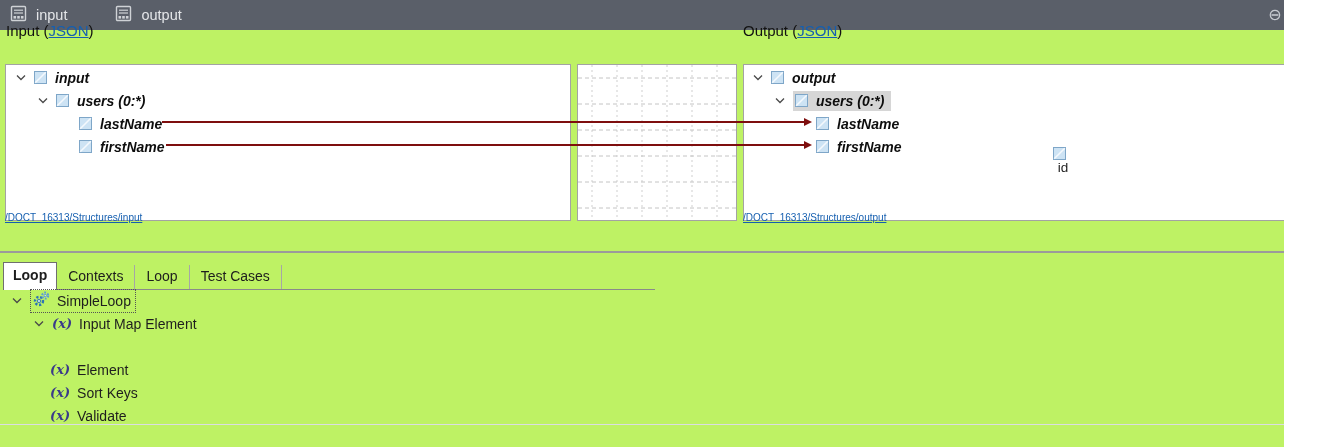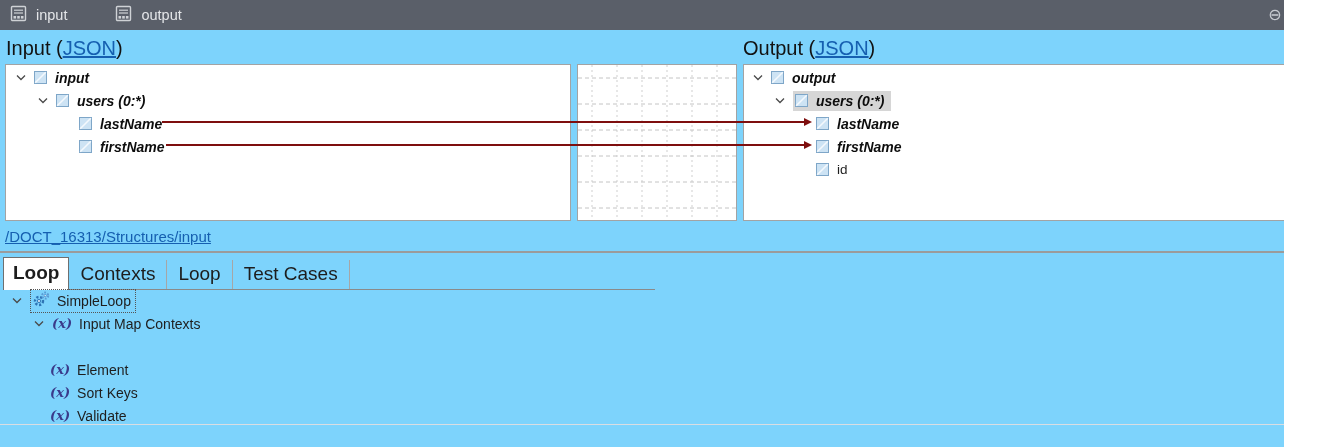--- a/index.html
+++ b/index.html
@@ -1,32 +1,32 @@
 <!DOCTYPE html>
 <html><head>
 <meta charset="utf-8">
 <style>
   html,body{margin:0;padding:0;background:#fff;}
-  .screen{position:relative;width:1284px;height:447px;background:#7dd3fc;
+  .screen{position:relative;width:1284px;height:447px;background:#bef264;
           font-family:"Liberation Sans",sans-serif;overflow:hidden;}
 
   
   .topbar{position:absolute;top:0;left:0;width:1318px;height:30px;background:#5a5f69;
           display:flex;align-items:center;}
   .ttab{position:relative;height:30px;display:flex;align-items:center;gap:9px;
         padding:0 13px;color:#e4e6e9;font-size:14.5px;cursor:default;}
   .ttab.first{padding-left:10px;}
   .ttab .underline{position:absolute;left:0;right:0;bottom:0;height:4px;background:#b9c336;}
   .tclose{color:#b9bdc4;font-size:15px;margin-left:7px;line-height:1;}
   .tright{margin-left:auto;display:flex;gap:11px;padding-right:12px;color:#c6cad0;font-size:16px;}
   .tright span{line-height:1;}
   .tabgap{width:22px;}
 
   
-  .heading{position:absolute;top:37px;font-size:20px;color:#121212;}
+  .heading{position:absolute;top:22px;font-size:15px;color:#121212;}
   a.jlink{color:#155fb0;text-decoration:underline;cursor:pointer;}
 
   
   .panel{position:absolute;top:64px;height:157px;border:1px solid #a3a3a3;background:#fff;
          box-sizing:border-box;}
   .p-in{left:5px;width:566px;}
   .p-out{left:743px;width:568px;}
   .canvas{position:absolute;top:64px;left:577px;width:160px;height:157px;
           border:1px solid #a3a3a3;box-sizing:border-box;background:#fff;}
 
@@ -37,27 +37,27 @@
   .plain{font-size:13.5px;color:#1e1e1e;white-space:nowrap;}
   .sel{display:inline-flex;align-items:center;background:#d6d6d6;padding:2px 7px 2px 2px;}
   .sel .eicon{margin-right:8px;}
 
   
   .map-line{position:absolute;height:2px;background:#7e0e0e;}
   .map-arrow{position:absolute;width:0;height:0;border-top:4px solid transparent;
              border-bottom:4px solid transparent;border-left:8px solid #7e0e0e;}
 
   
-  .path{position:absolute;top:228px;font-size:15px;}
+  .path{position:absolute;top:212px;font-size:10px;}
 
   
   .splitter{position:absolute;top:251px;left:0;width:1318px;height:2px;background:#9b9b9b;}
   .btabs{position:absolute;top:262px;left:3px;width:652px;height:28px;
          border-bottom:1px solid #8a8a8a;display:flex;align-items:flex-end;box-sizing:border-box;}
-  .btab{font-size:19px;color:#1d1d1d;padding:4px 11px 6px;line-height:1;border-right:1px solid #a6a6a6;}
+  .btab{font-size:14px;color:#1d1d1d;padding:4px 11px 6px;line-height:1;border-right:1px solid #a6a6a6;}
   .btab.active{font-weight:bold;border:1px solid #6f6f6f;border-bottom:none;background:#fff;
                margin-bottom:-1px;padding:5px 9px 8px;border-right:1px solid #6f6f6f;}
 
   
   .lrow{position:absolute;left:0;height:23px;display:flex;align-items:center;}
   .ltext{font-size:14px;color:#1e1e1e;white-space:nowrap;}
   .dotted{border:1px dotted #555;display:inline-flex;align-items:center;gap:7px;padding:1px 4px 1px 2px;}
   .xicon{font-family:"DejaVu Serif","Liberation Serif",serif;font-style:italic;font-weight:bold;
          color:#3a3a8a;font-size:13px;margin-right:7px;white-space:nowrap;}
   .faint-line{position:absolute;top:424px;left:0;width:1318px;height:1px;background:#dadde2;}
@@ -213,37 +213,38 @@
     </div>
     <div class="trow" style="top:70px;padding-left:72px;">
       <span class="eicon">
           <svg width="13" height="13" viewBox="0 0 13 13">
             <rect x="0.5" y="0.5" width="12" height="12" fill="#cde3f4" stroke="#7ea6c8"></rect>
             <line x1="1.2" y1="11.8" x2="11.8" y2="1.2" stroke="#f4f9fd" stroke-width="1.6"></line>
           </svg>
         </span>
       <span class="bold-it">firstName</span>
     </div>
-    <div class="trow" style="top:93px;padding-left:72px;">
+    <div class="trow" style="top:82px;padding-left:72px;flex-direction:column;">
       <span class="eicon">
           <svg width="13" height="13" viewBox="0 0 13 13">
             <rect x="0.5" y="0.5" width="12" height="12" fill="#cde3f4" stroke="#7ea6c8"></rect>
             <line x1="1.2" y1="11.8" x2="11.8" y2="1.2" stroke="#f4f9fd" stroke-width="1.6"></line>
           </svg>
         </span>
       <span class="plain">id</span>
     </div>
   </div>
 
   <div class="map-line" style="top:121px;left:162px;width:642px;"></div>
   <div class="map-arrow" style="top:118px;left:804px;"></div>
   <div class="map-line" style="top:144px;left:166px;width:638px;"></div>
   <div class="map-arrow" style="top:141px;left:804px;"></div>
 
   <a class="path jlink" style="left:5px;">/DOCT_16313/Structures/input</a>
+  <a class="path jlink" style="left:743px;">/DOCT_16313/Structures/output</a>
 
   <div class="splitter"></div>
 
   <div class="btabs">
     <div class="btab active">Loop</div>
     <div class="btab">Contexts</div>
     <div class="btab">Loop</div>
     <div class="btab">Test Cases</div>
   </div>
 
@@ -265,21 +266,21 @@
       <span class="ltext">SimpleLoop</span>
     </span>
   </div>
   <div class="lrow" style="top:312px;padding-left:34px;">
     <span class="chev">
         <svg width="10" height="7">
           <polyline points="1,1.5 5,5.5 9,1.5" fill="none" stroke="#4a4a4a" stroke-width="1.3"></polyline>
         </svg>
       </span>
     <span class="xicon">(x)</span>
-    <span class="ltext">Input Map Contexts</span>
+    <span class="ltext">Input Map Element</span>
   </div>
   <div class="lrow" style="top:358px;padding-left:50px;">
     <span class="xicon">(x)</span>
     <span class="ltext">Element</span>
   </div>
   <div class="lrow" style="top:381px;padding-left:50px;">
     <span class="xicon">(x)</span>
     <span class="ltext">Sort Keys</span>
   </div>
   <div class="lrow" style="top:404px;padding-left:50px;">

